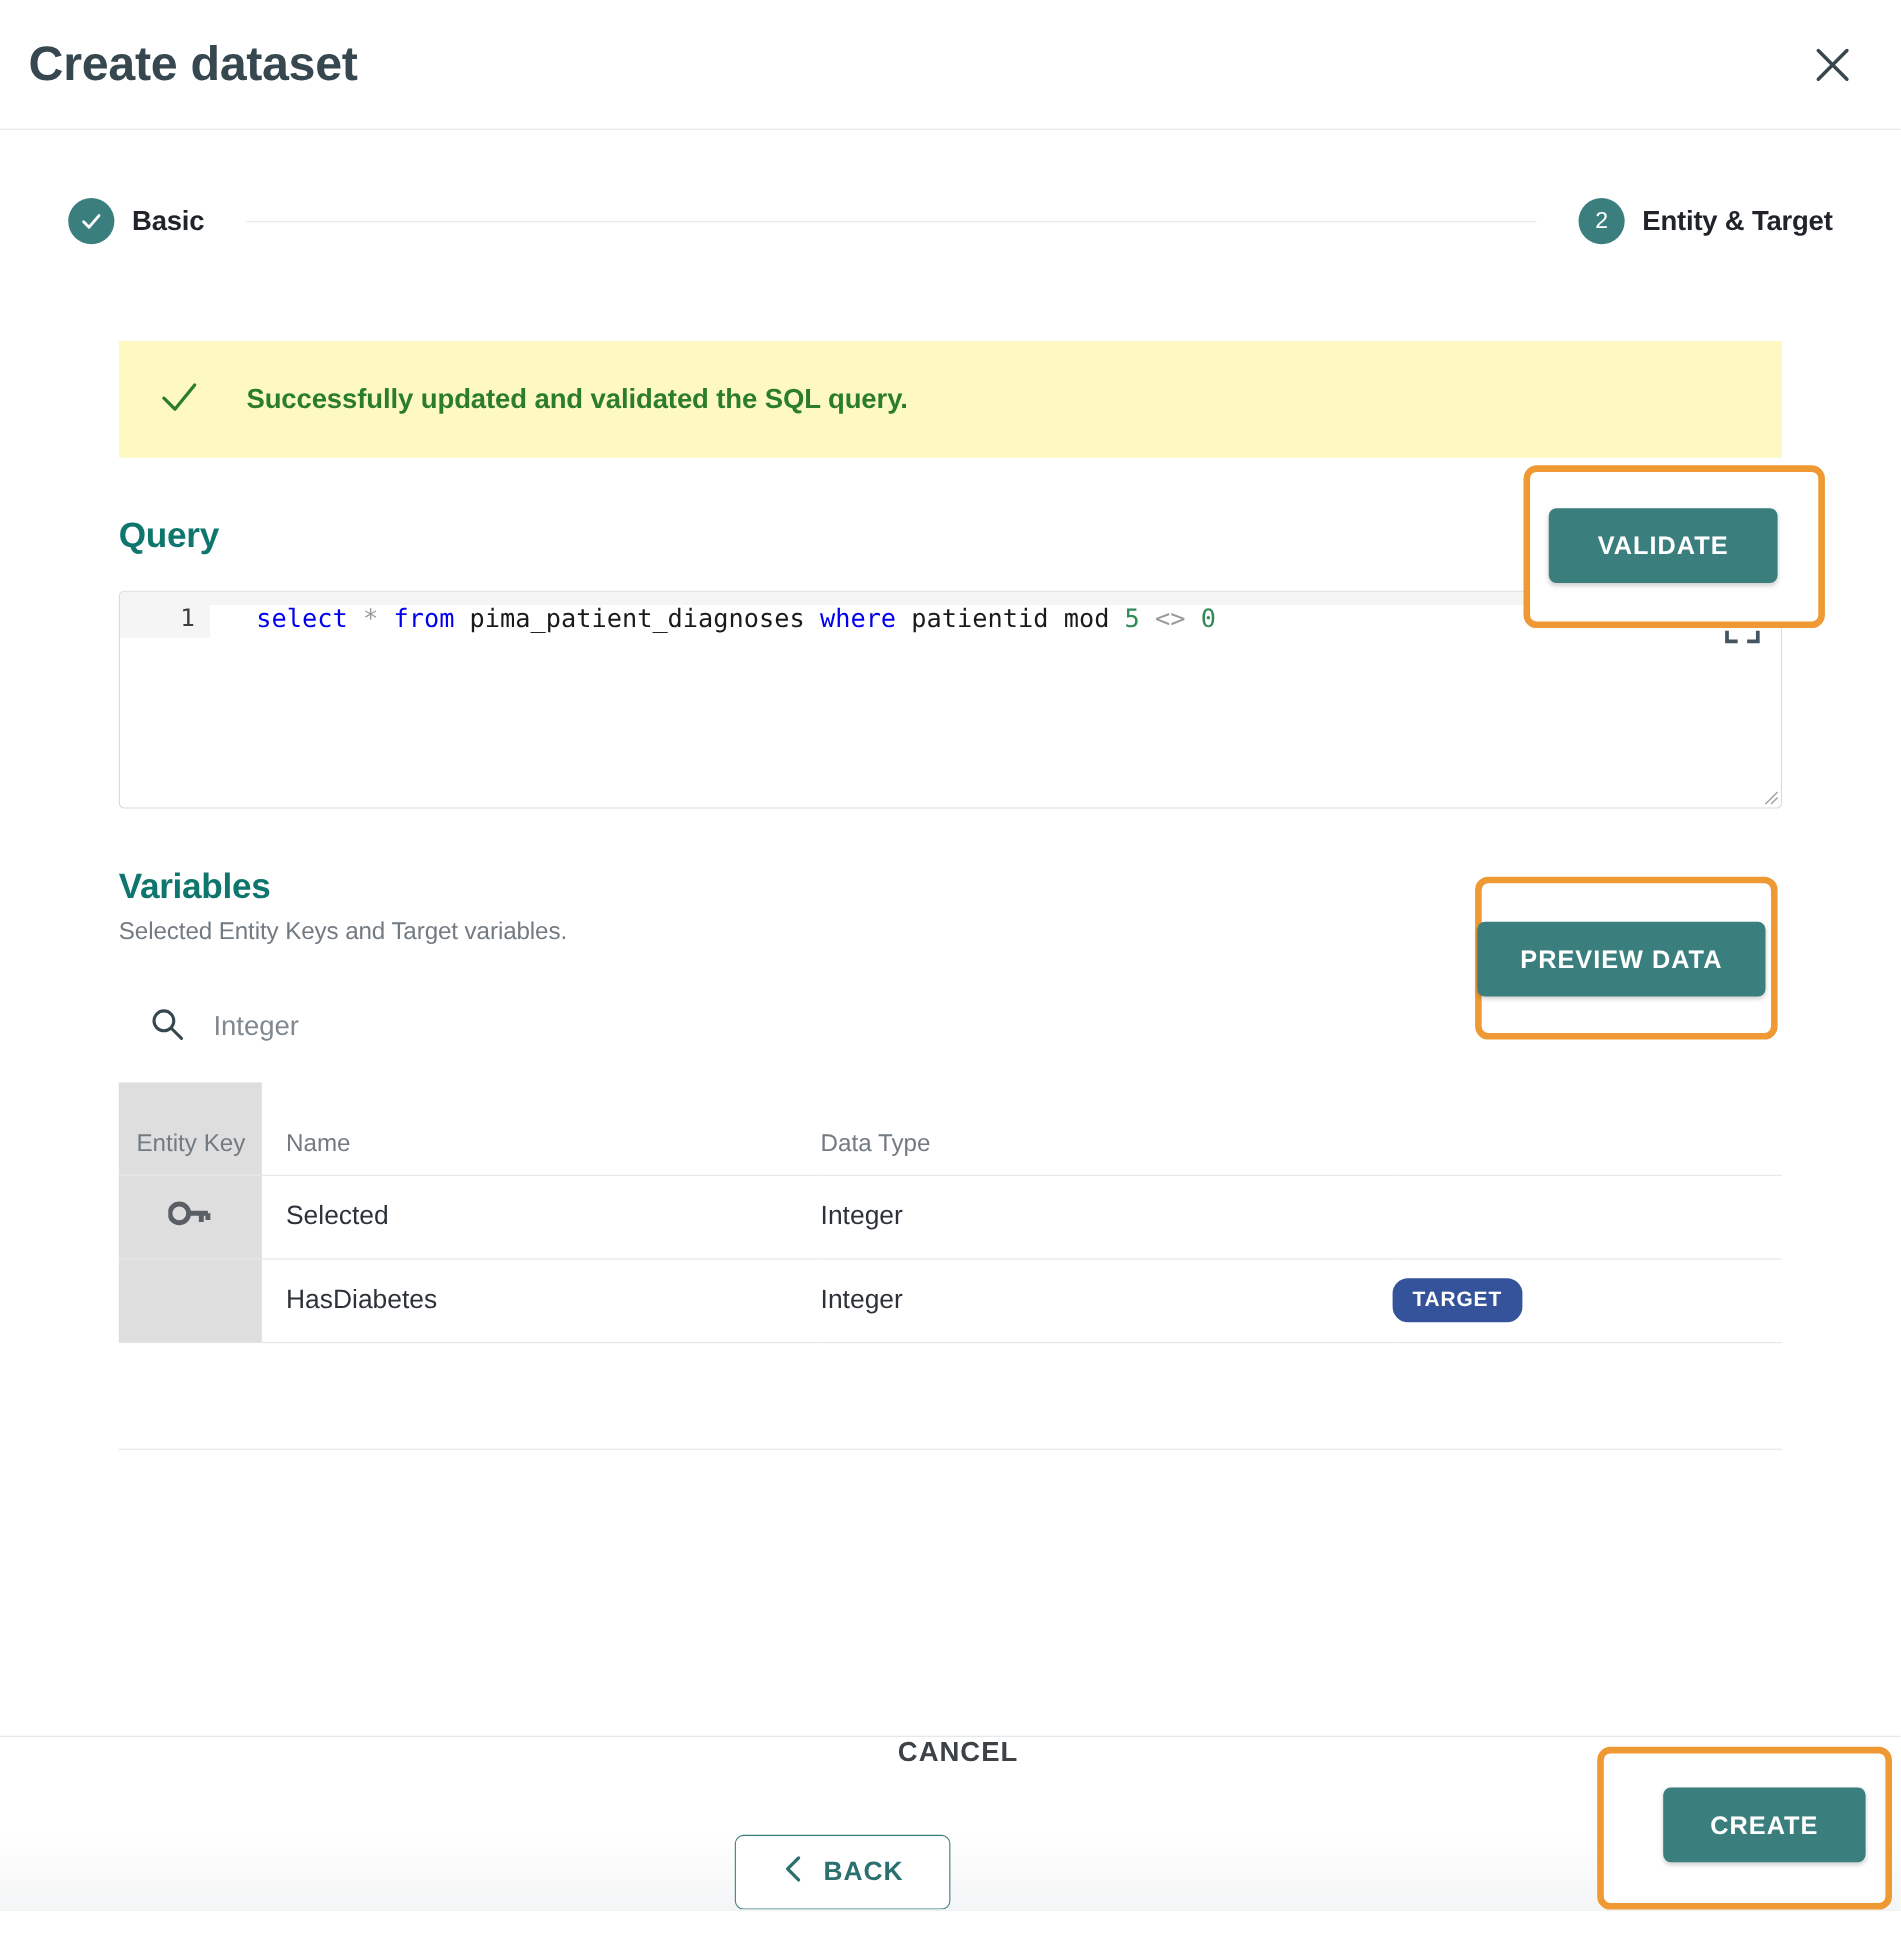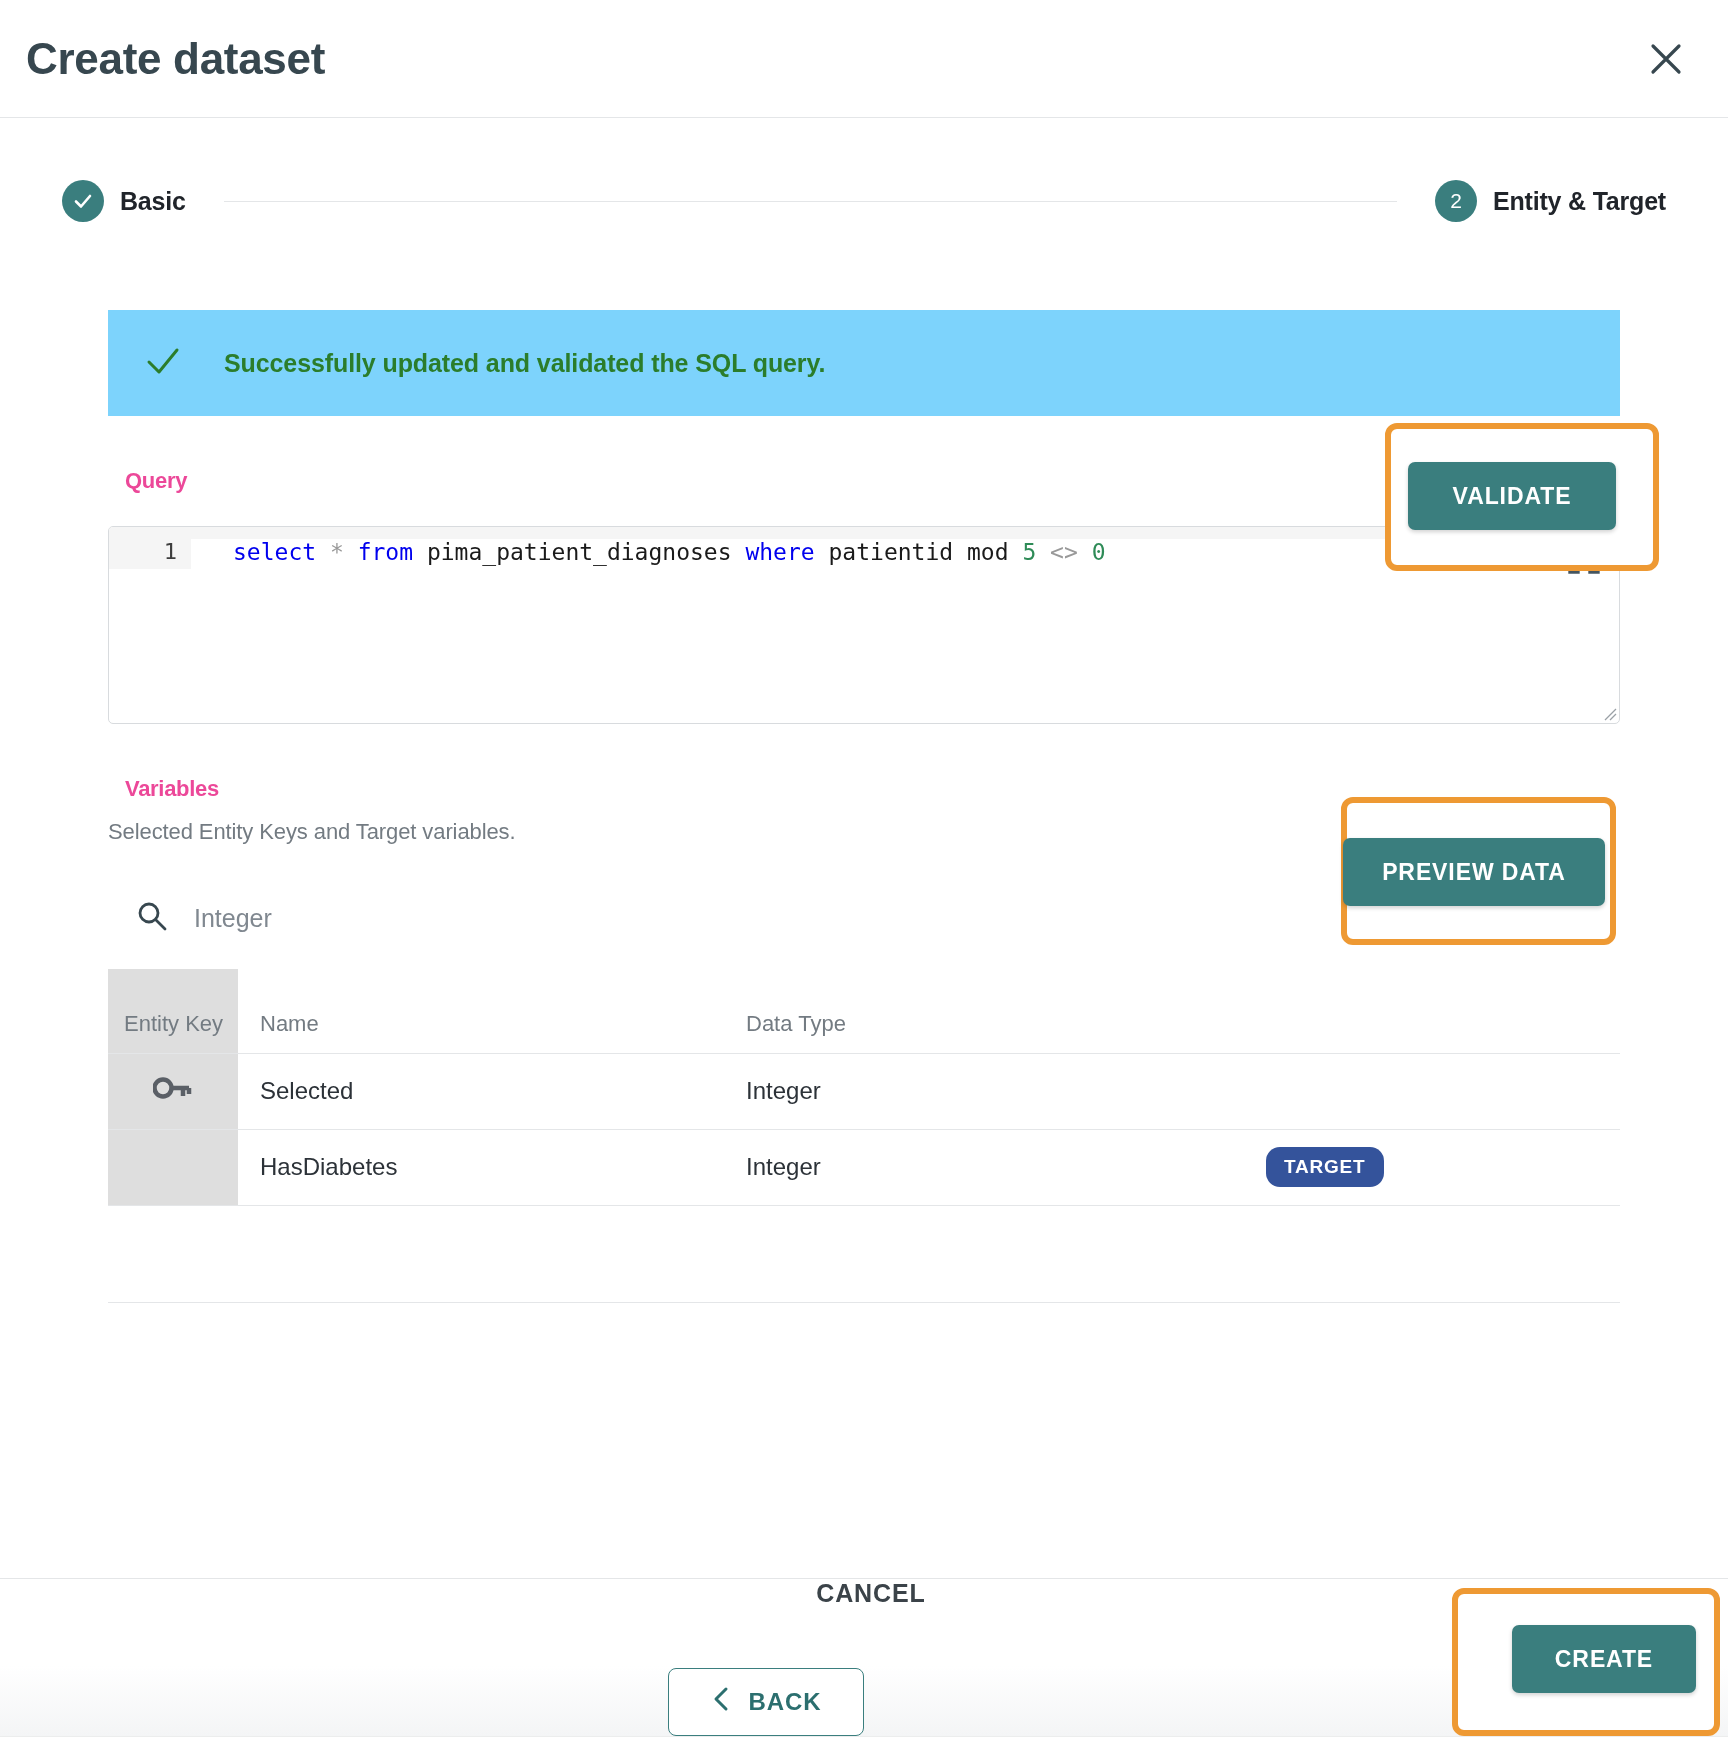--- a/index.html
+++ b/index.html
@@ -75,44 +75,44 @@
     background: #e4e6e8;
     margin: 0 38px;
   }
 
   
   .content {
     padding: 0 108px;
   }
   .alert {
     margin-top: 88px;
-    background: #7dd3fc;
+    background: #fef9c3;
     height: 106px;
     display: flex;
     align-items: center;
     padding-left: 36px;
     gap: 42px;
   }
   .alert-check { flex: 0 0 auto; }
   .alert-text {
     font-size: 25px;
     font-weight: bold;
     color: #2b7d2b;
     letter-spacing: -0.1px;
   }
 
   .section-row {
     position: relative;
     margin-top: 52px;
   }
   .section-title {
-    font-size: 22px;
-    font-weight: bold;
-    color: #ec4899;
-    margin: 17px;
+    font-size: 32px;
+    font-weight: bold;
+    color: #0f766e;
+    margin: 0;
     letter-spacing: -0.3px;
   }
   .section-sub {
     font-size: 22px;
     color: #737b82;
     margin-top: 10px;
     letter-spacing: -0.1px;
   }
 
   

